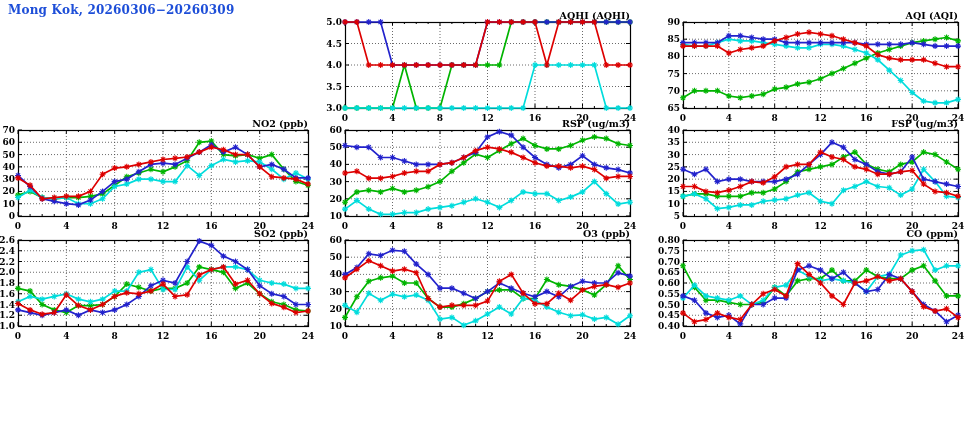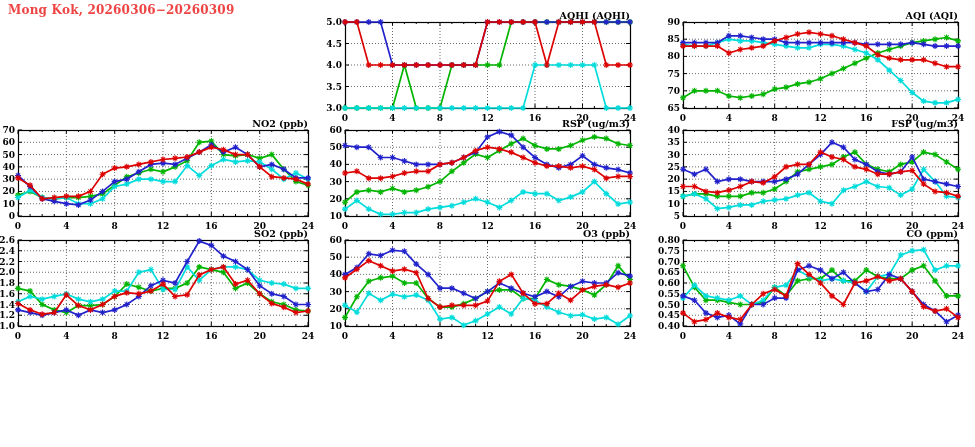--- a/index.html
+++ b/index.html
@@ -1,19 +1,19 @@
 <!DOCTYPE html>
 <html><head>
 <meta charset="utf-8">
 <style>
   html,body{margin:0;padding:0;background:#fff;}
   #page{position:relative;width:975px;height:447px;background:#ffffff;overflow:hidden;
         font-family:"DejaVu Serif",serif;}
   #main-title{position:absolute;left:8px;top:3px;font-weight:bold;font-size:12px;
-              letter-spacing:.2px;color:#ef4444;}
+              letter-spacing:.2px;color:#1d4ed8;}
   svg.chart{position:absolute;overflow:visible;}
   svg.chart text{font-family:"DejaVu Serif",serif;font-weight:bold;fill:#000;}
   svg.chart text.tk{font-size:9px;}
   svg.chart text.ttl{font-size:9.5px;}
 </style>
 </head>
 <body>
 
 <div id="page">
   <div id="main-title">Mong Kok, 20260306−20260309</div>

